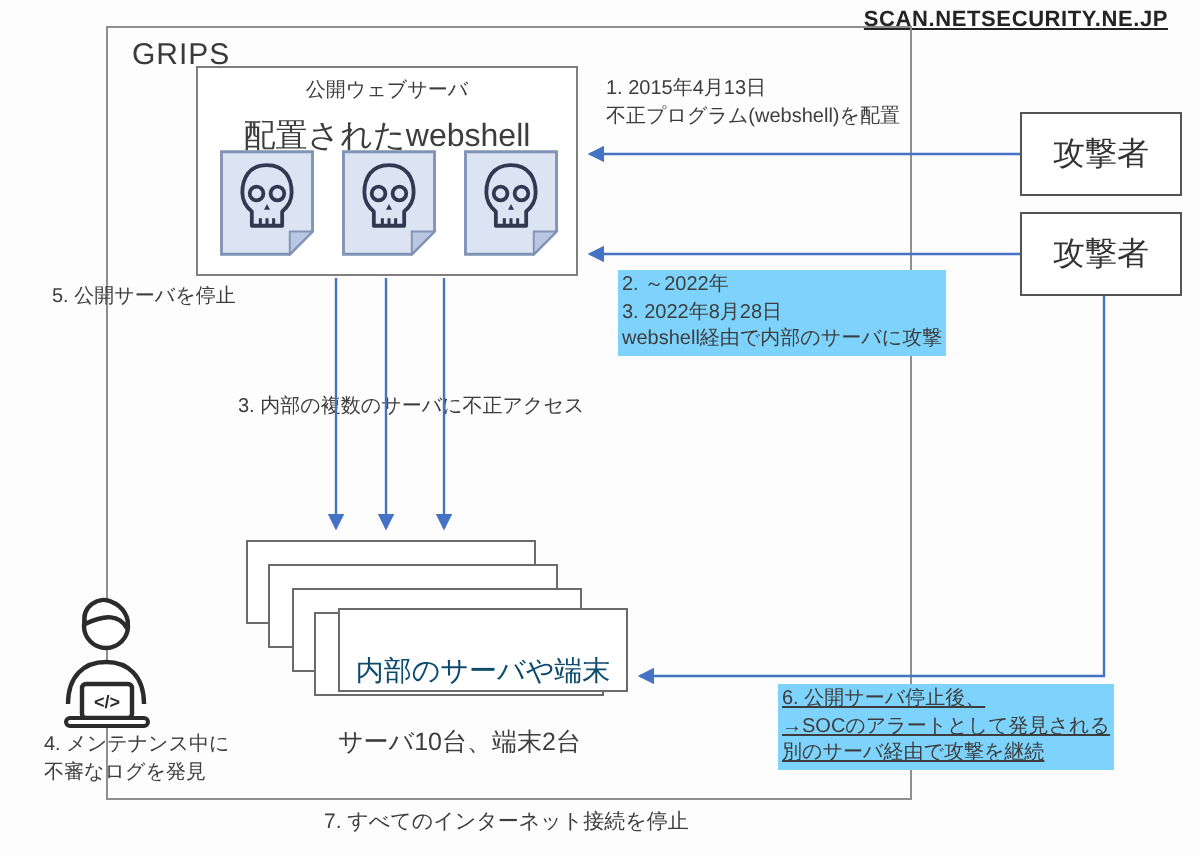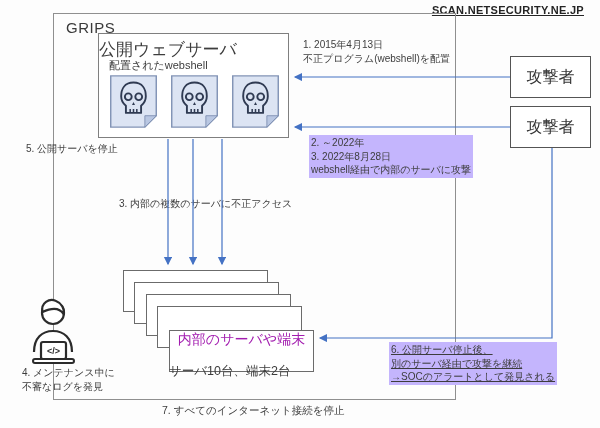--- a/index.html
+++ b/index.html
@@ -16,43 +16,43 @@
   .grips-label { position:absolute; left:12px; top:5px; font-size:15px;
     color:#3a3a3a; letter-spacing:0.5px; }
 
   .watermark { position:absolute; top:4px; right:16px; font-size:11px;
     font-weight:700; color:#242424; letter-spacing:0.3px;
     text-shadow:0 0 2px #fff, 0 0 4px #fff, 1px 1px 0 #fff;text-decoration:underline; }
 
   .ws-box { left:98px; top:33px; width:191px; height:105px;
     border:1.2px solid #7f7f7f; }
   .ws-title { position:absolute; top:4px; left:0; width:100%;
-    text-align:left; font-size:17px; color:#3d3d3d; }
-  .ws-sub { position:absolute; top:24px; left:10px; width:100%;
-    font-size:11px; color:#3d3d3d; }
+    text-align:center; font-size:10px; color:#3d3d3d; }
+  .ws-sub { position:absolute; top:24px; left:0; width:100%;
+    text-align:center; font-size:16px; color:#3d3d3d; }
   .skull-row { position:absolute; top:40px; left:9px; width:173px;
     display:flex; justify-content:space-between; }
 
   .attacker { width:81px; height:42px; border:1.2px solid #545454;
     display:flex; align-items:center; justify-content:center;
     font-size:16px; color:#333;text-align:center; }
   .attacker-1 { left:510px; top:56px; }
   .attacker-2 { left:510px; top:106px; }
 
   .stk { width:145px; height:42px; border:1.2px solid #6b6b6b; }
   .stk0 { left:123px; top:270px; }
   .stk1 { left:134px; top:282px; }
   .stk2 { left:146px; top:294px; }
   .stk3 { left:157px; top:306px; }
-  .stk4 { left:169px; top:330px; display:flex; align-items:flex-start;
-    justify-content:center; font-size:14px; color:#a21caf; }
+  .stk4 { left:169px; top:304px; display:flex; align-items:flex-end;
+    justify-content:center; font-size:14px; color:#0c4a6e; }
 
   .note { position:absolute; font-size:10px; line-height:13.5px;
     color:#3d3d3d; white-space:nowrap; }
-  .note.on-white { background:#c4b5fd; padding:1px 2px; }
+  .note.on-white { background:#7dd3fc; padding:1px 2px; }
   .caption { position:absolute; left:169px; top:363px; width:145px;
     text-align:left; font-size:12.5px; color:#3d3d3d; white-space:nowrap; }
   .step7 { position:absolute; left:162px; top:404px; font-size:10.5px;
     color:#3d3d3d; white-space:nowrap; }
 
   .connectors { position:absolute; left:0; top:0; width:600px; height:428px;
     pointer-events:none; }
   .person { position:absolute; left:25px; top:297px; }
 </style>
 </head>
@@ -140,22 +140,22 @@
 
   <div class="note" style="left:119px; top:197px;">3. 内部の複数のサーバに不正アクセス</div>
 
   <div class="note" style="left:22px; top:366px;">
     <div>4. メンテナンス中に</div>
     <div>不審なログを発見</div>
   </div>
 
   <div class="note on-white" style="left:389px; top:342px;text-decoration:underline;">
     <div>6. 公開サーバ停止後、</div>
+    <div>→SOCのアラートとして発見される</div>
     <div>別のサーバ経由で攻撃を継続</div>
-    <div>→SOCのアラートとして発見される</div>
   </div>
 
   <div class="step7">7. すべてのインターネット接続を停止</div>
 
   <svg class="connectors">
     <defs>
       <marker id="ah" markerWidth="8" markerHeight="8" refX="6" refY="3.5" orient="auto">
         <path d="M0 0 L7 3.5 L0 7 Z" fill="#4472c4"></path>
       </marker>
     </defs>

